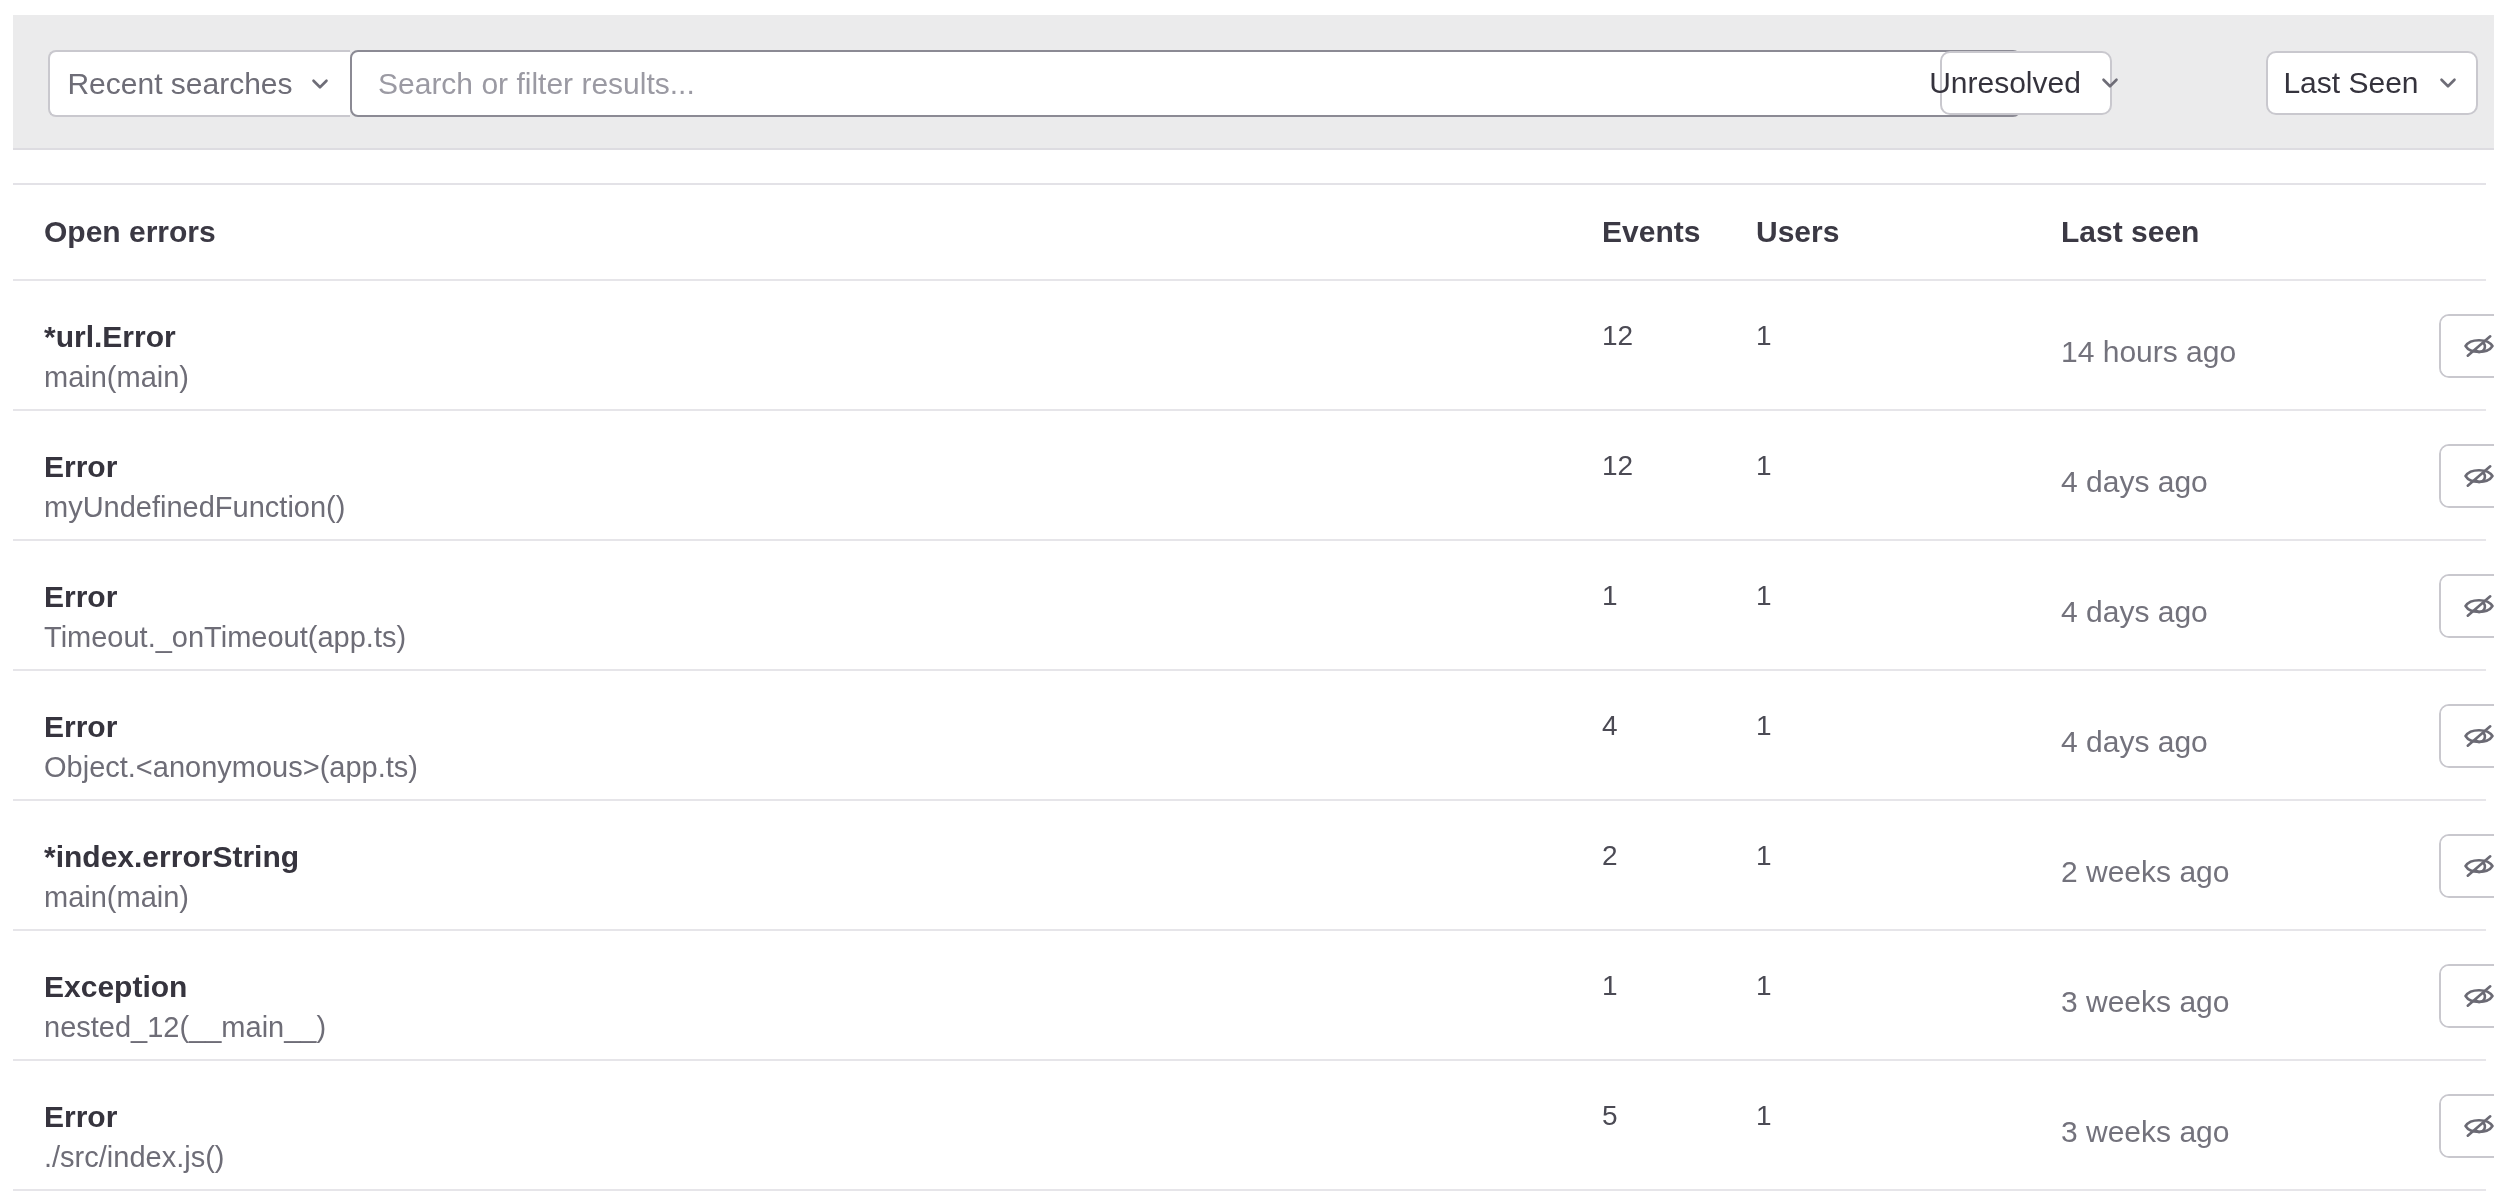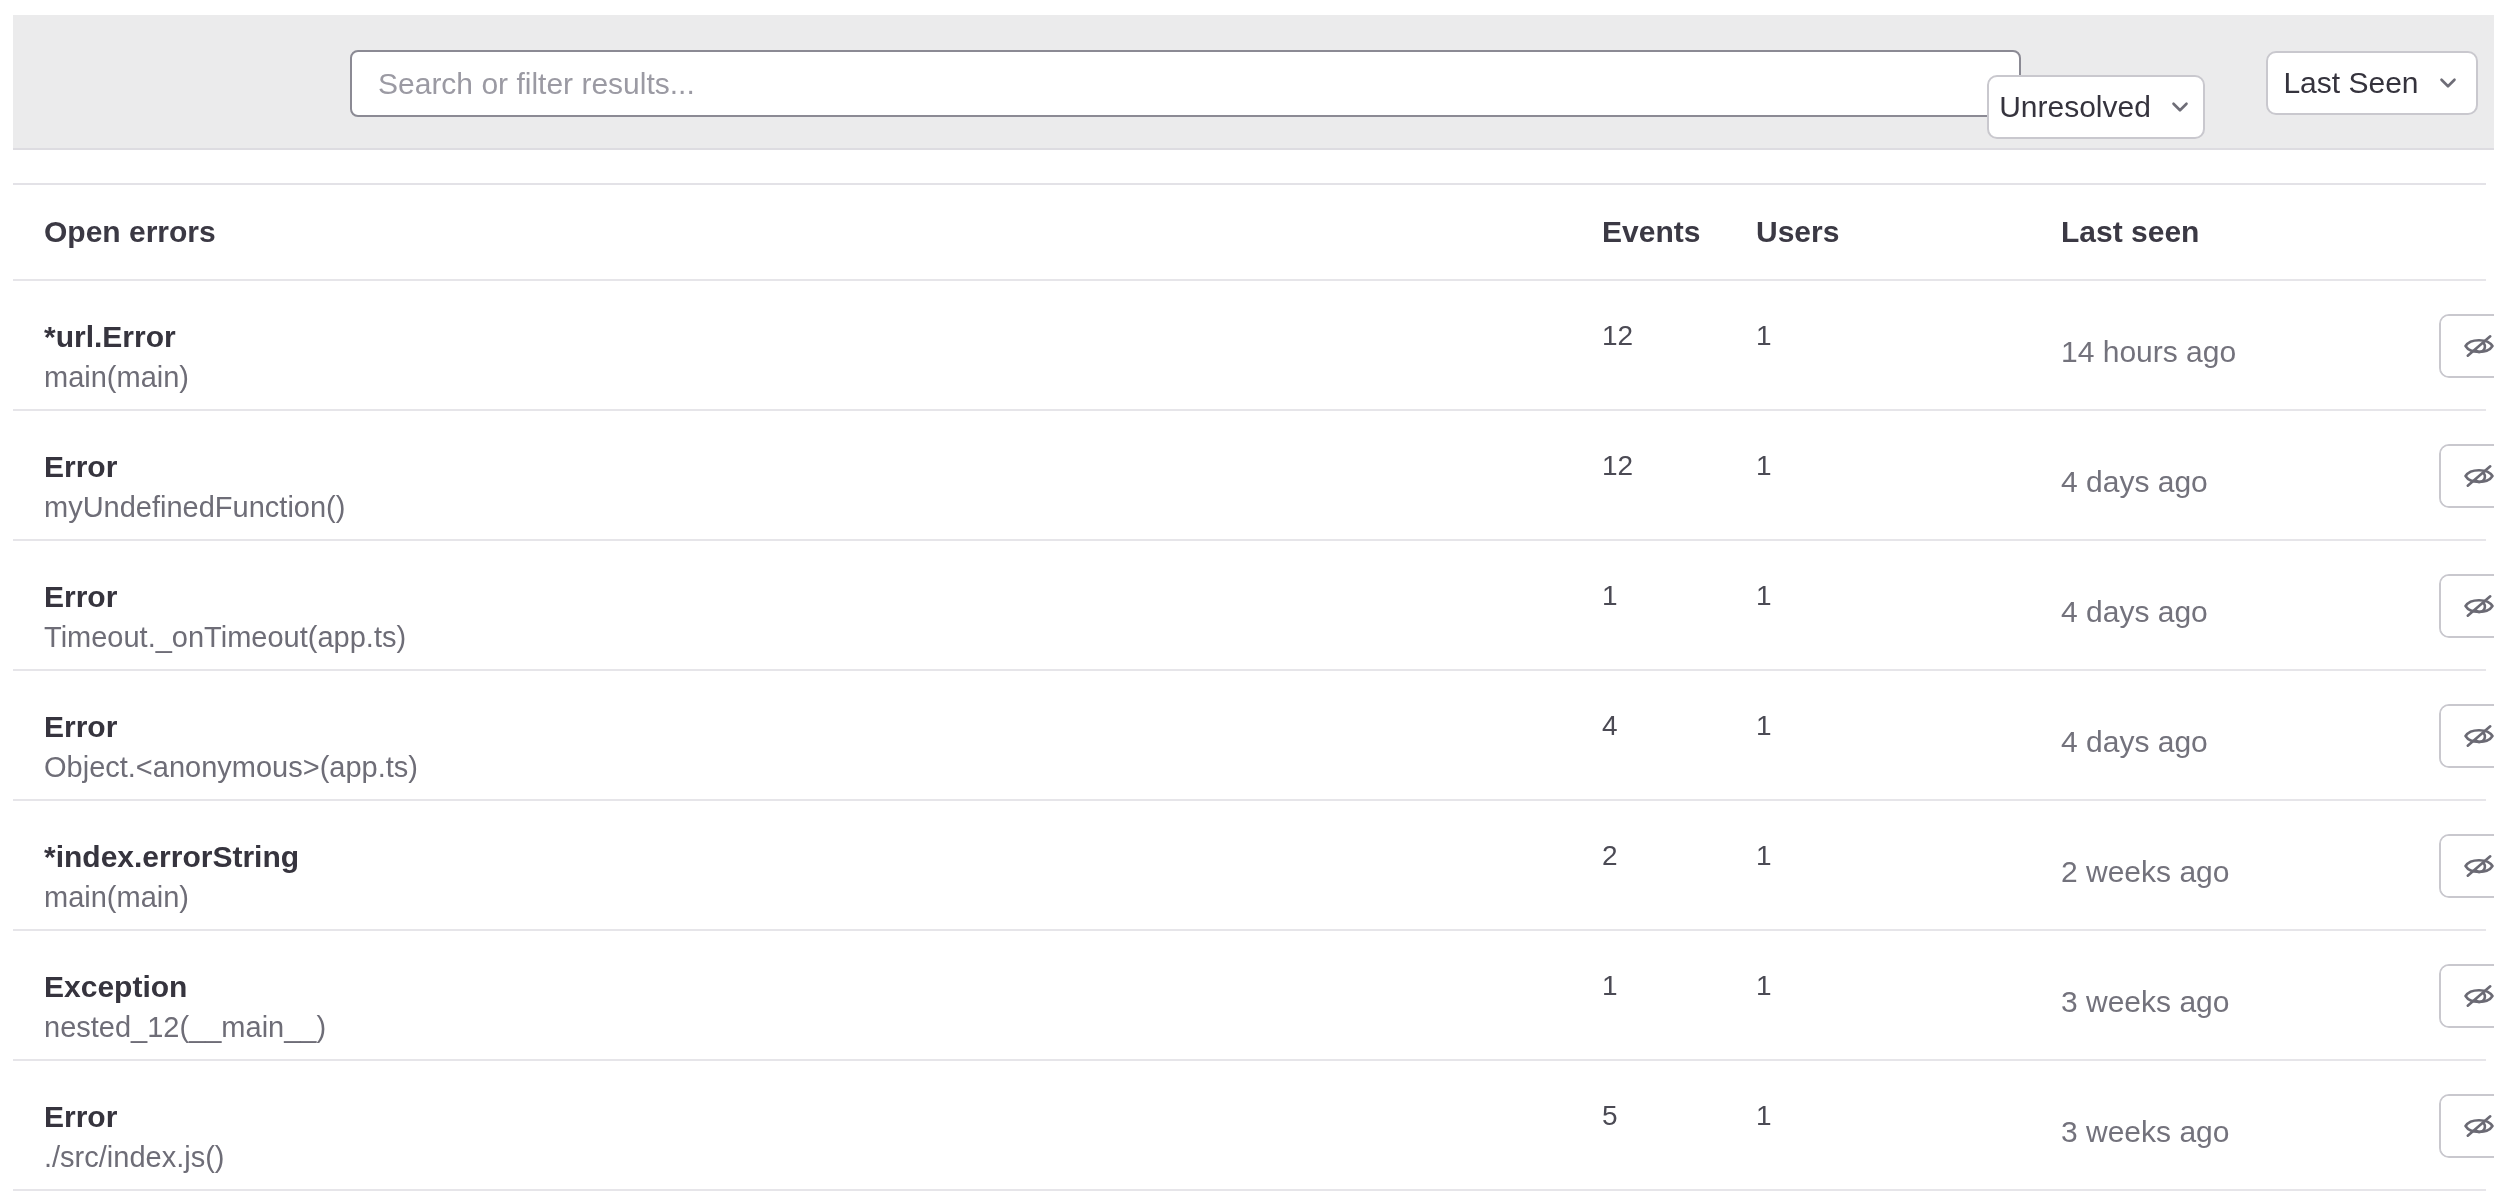--- a/index.html
+++ b/index.html
@@ -17,21 +17,21 @@
                      cursor:pointer; }
   .search-input { position:absolute; left:337px; top:35px; width:1671px; height:67px;
                   background:#ffffff; border:2px solid #8b8a94; border-radius:8px;
                   font-size:30px; color:#3c3a44; padding:12px 26px;
                   font-family:"Liberation Sans", sans-serif; outline:none; }
   .search-input::placeholder { color:#9b9aa3; }
   .pill-btn { position:absolute; top:36px; height:64px; background:#ffffff;
               border:2px solid #c9c8ce; border-radius:10px; display:flex;
               align-items:center; justify-content:center; gap:16px;
               font-size:30px; color:#35333d; cursor:pointer; }
-  .pill-btn.status { left:1974px; width:218px;margin-top:24px; }
+  .pill-btn.status { left:1927px; width:172px; }
   .pill-btn.sort   { left:2253px; width:212px; }
   .chev { flex:0 0 auto; }
 
   
   .issues-table { position:absolute; left:13px; top:183px; width:2473px;
                   border-top:2px solid #e3e2e7; }
   .grid-row { display:grid;
               grid-template-columns:1555px 120px 208px 392px 198px;
               border-bottom:2px solid #e6e5e9;gap:34px; }
   .header-row { height:96px; align-items:center; }
@@ -57,20 +57,26 @@
   .btn-half:first-child { border-right:2px solid #d2d1d6; }
   svg { display:block; }
 </style>
 </head>
 <body>
 
 <div class="page">
 
   <div class="filter-bar">
 
+    <div class="search-dropdown">
+      <span>Recent searches</span>
+      <svg class="chev" width="26" height="26" viewBox="0 0 24 24" fill="none" stroke="#6e6d77" stroke-width="2.4" stroke-linecap="round" stroke-linejoin="round">
+          <polyline points="6,9 12,15 18,9"></polyline>
+        </svg>
+    </div>
 
     <input class="search-input" type="text" value="" placeholder="Search or filter results..." style="">
 
     <div class="pill-btn status">
       <span>Unresolved</span>
       <svg class="chev" width="26" height="26" viewBox="0 0 24 24" fill="none" stroke="#6e6d77" stroke-width="2.4" stroke-linecap="round" stroke-linejoin="round">
           <polyline points="6,9 12,15 18,9"></polyline>
         </svg>
     </div>
 

